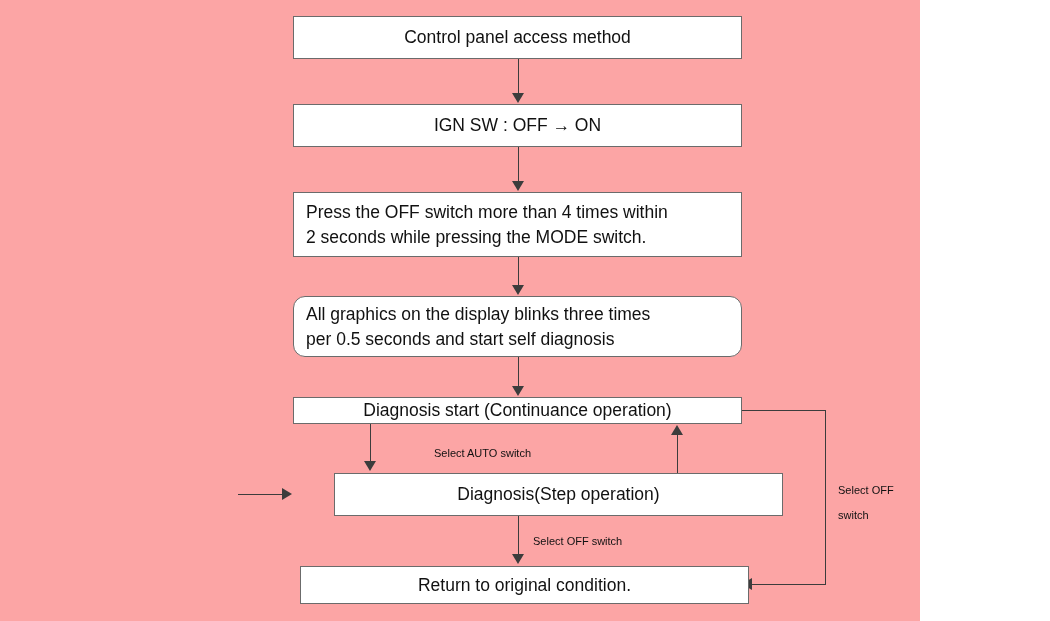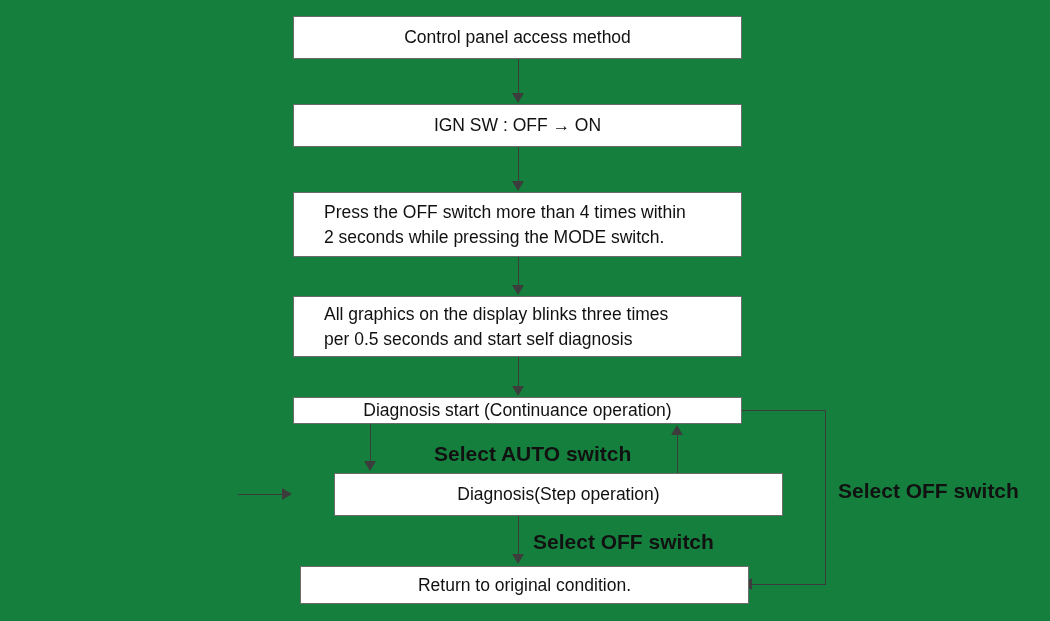--- a/index.html
+++ b/index.html
@@ -6,43 +6,43 @@
     margin: 0;
     padding: 0;
     background: #ffffff;
   }
   body {
     font-family: "Liberation Sans", sans-serif;
     color: #1a1a1a;
   }
   #canvas {
     position: relative;
-    width: 1050px;
+    width: 920px;
     height: 621px;
-    background: #15803d;
+    background: #fca5a5;
     overflow: hidden;
   }
   .box {
     position: absolute;
     box-sizing: border-box;
     border: 1.4px solid #6b6b6b;
     background: #ffffff;
     display: flex;
     align-items: center;
     justify-content: center;
     text-align: center;
     font-size: 17.5px;
     line-height: 25px;
     color: #111111;
     z-index: 3;
   }
   .box.left-align {
     justify-content: flex-start;
     text-align: left;
-    padding-left: 30px;
+    padding-left: 12px;
   }
   .box-text {
     display: block;
     white-space: pre-line;
   }
   .vline {
     position: absolute;
     width: 0;
     border-left: 1.4px solid #3c3c3c;
     z-index: 1;
@@ -74,47 +74,46 @@
     border-bottom: 6px solid transparent;
     border-left: 10px solid #3c3c3c;
   }
   .arrow-left {
     border-top: 6px solid transparent;
     border-bottom: 6px solid transparent;
     border-right: 10px solid #3c3c3c;
   }
   .edge-label {
     position: absolute;
-    font-size: 21px;
+    font-size: 11px;
     line-height: 25px;
     color: #111111;
     white-space: pre-line;
     z-index: 4;
-    font-weight: bold;
   }
 </style>
 </head>
 <body>
 
 <div id="canvas">
 
   <div class="box" style="left:293px; top:16px; width:449px; height:43px;">
     <span class="box-text">Control panel access method</span>
   </div>
 
   <div class="box" style="left:293px; top:104px; width:449px; height:43px;">
     <span class="box-text">IGN SW : OFF → ON</span>
   </div>
 
   <div class="box left-align" style="left:293px; top:192px; width:449px; height:65px;">
     <span class="box-text">Press the OFF switch more than 4 times within
 2 seconds while pressing the MODE switch.</span>
   </div>
 
-  <div class="box left-align" style="left:293px; top:296px; width:449px; height:61px;">
+  <div class="box left-align" style="left:293px; top:296px; width:449px; height:61px;border-radius:12px;">
     <span class="box-text">All graphics on the display blinks three times
 per 0.5 seconds and start self diagnosis</span>
   </div>
 
   <div class="box" style="left:293px; top:397px; width:449px; height:27px;align-items:center;">
     <span class="box-text">Diagnosis start (Continuance operation)</span>
   </div>
 
   <div class="box" style="left:293px; top:473px; width:449px; height:43px;margin-left:41px;">
     <span class="box-text">Diagnosis(Step operation)</span>

